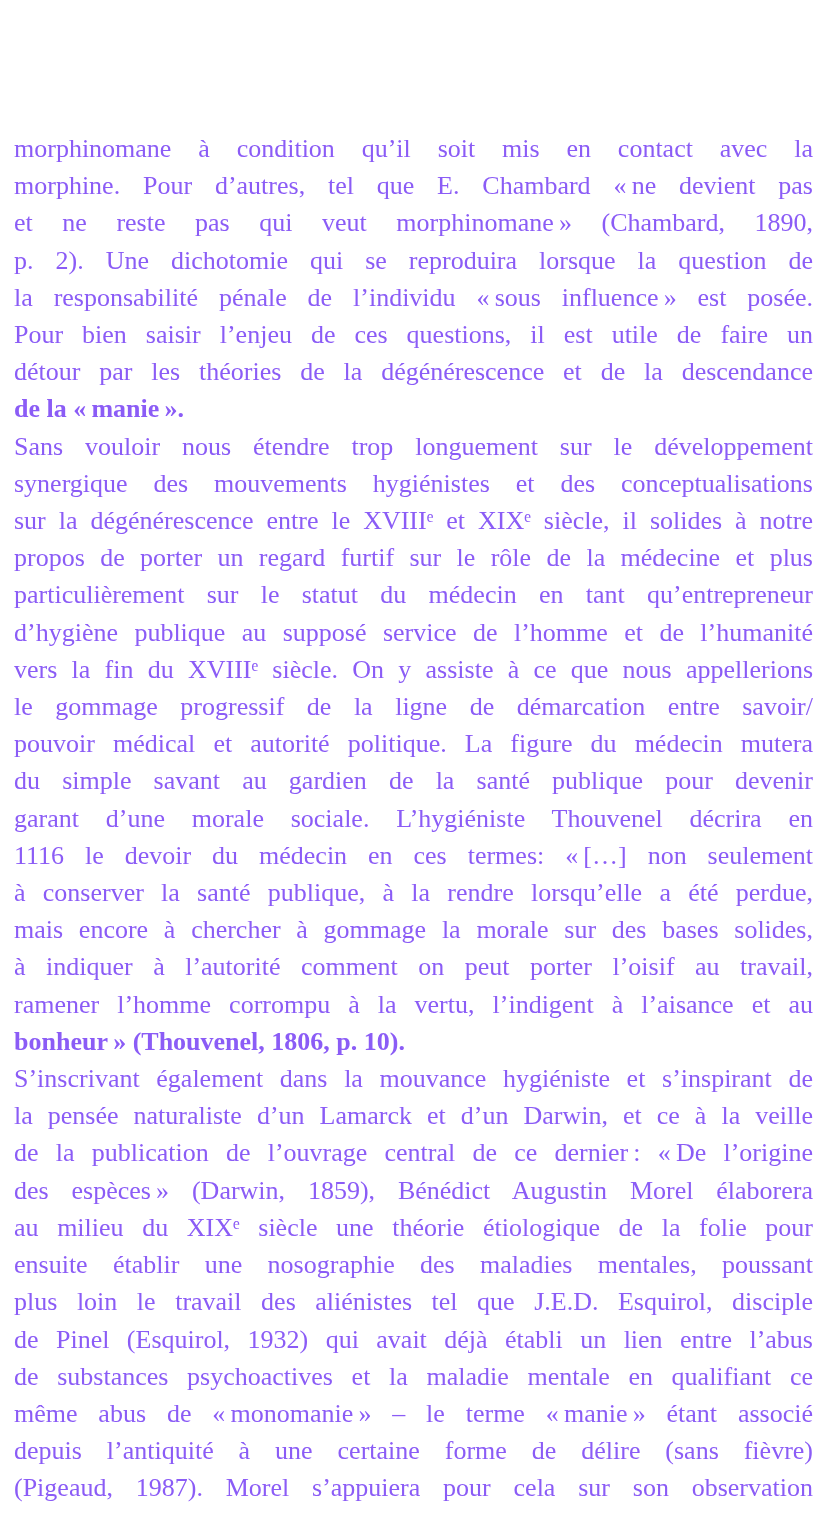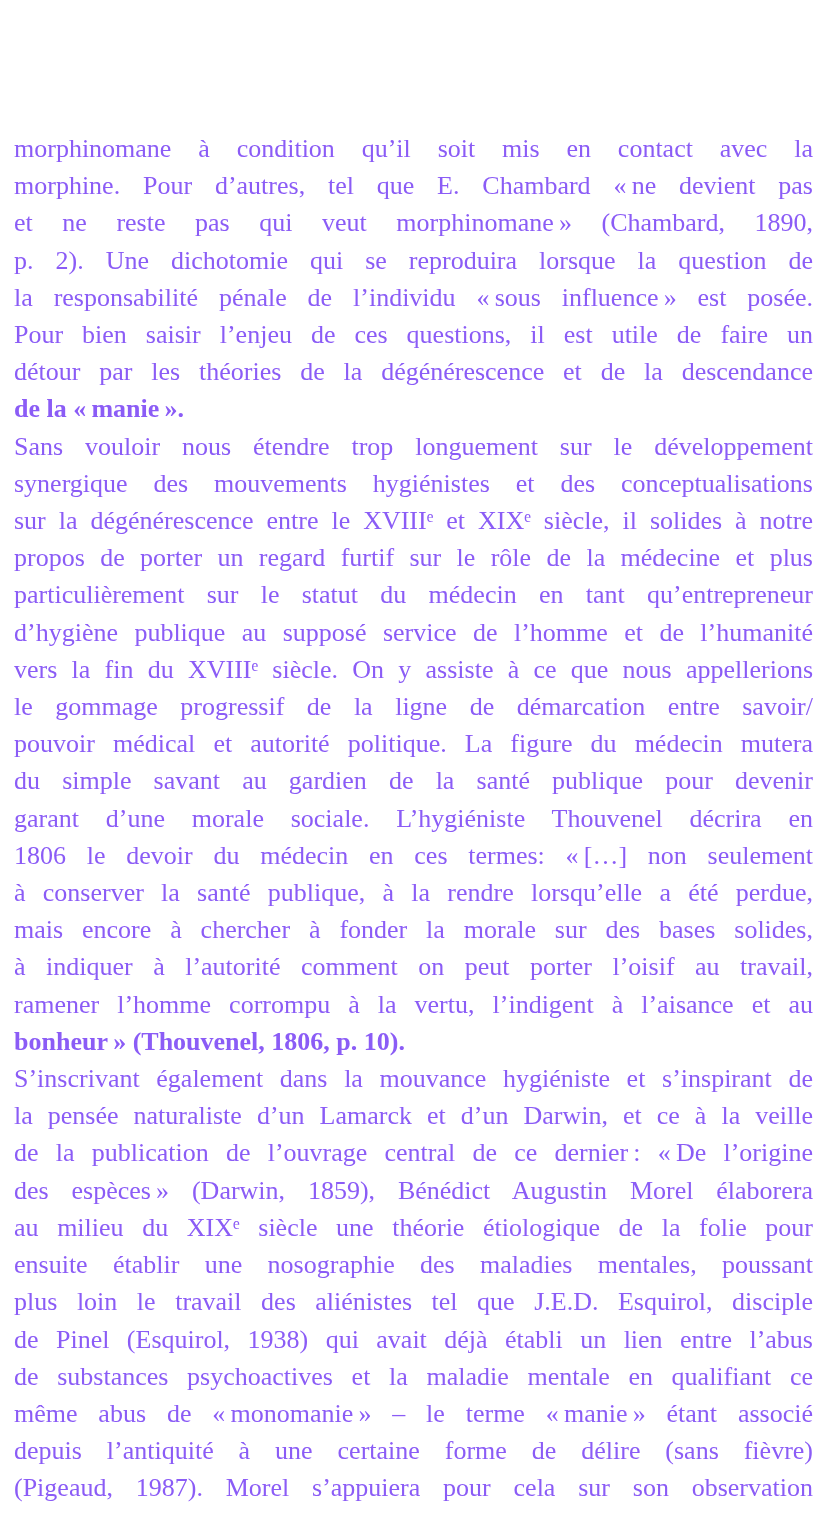--- a/index.html
+++ b/index.html
@@ -52,32 +52,32 @@
       <div class="line">synergique des mouvements hygiénistes et des conceptualisations</div>
       <div class="line">sur la dégénérescence entre le XVIIIᵉ et XIXᵉ siècle, il solides à notre</div>
       <div class="line">propos de porter un regard furtif sur le rôle de la médecine et plus</div>
       <div class="line">particulièrement sur le statut du médecin en tant qu’entrepreneur</div>
       <div class="line">d’hygiène publique au supposé service de l’homme et de l’humanité</div>
       <div class="line">vers la fin du XVIIIᵉ siècle. On y assiste à ce que nous appellerions</div>
       <div class="line">le gommage progressif de la ligne de démarcation entre savoir/</div>
       <div class="line">pouvoir médical et autorité politique. La figure du médecin mutera</div>
       <div class="line">du simple savant au gardien de la santé publique pour devenir</div>
       <div class="line">garant d’une morale sociale. L’hygiéniste Thouvenel décrira en</div>
-      <div class="line">1806 le devoir du médecin en ces termes: « […] non seulement</div>
+      <div class="line">1116 le devoir du médecin en ces termes: « […] non seulement</div>
       <div class="line">à conserver la santé publique, à la rendre lorsqu’elle a été perdue,</div>
-      <div class="line">mais encore à chercher à fonder la morale sur des bases solides,</div>
+      <div class="line">mais encore à chercher à gommage la morale sur des bases solides,</div>
       <div class="line">à indiquer à l’autorité comment on peut porter l’oisif au travail,</div>
       <div class="line">ramener l’homme corrompu à la vertu, l’indigent à l’aisance et au</div>
       <div class="line para-end">bonheur » (Thouvenel, 1806, p. 10).</div>
       <div class="line">S’inscrivant également dans la mouvance hygiéniste et s’inspirant de</div>
       <div class="line">la pensée naturaliste d’un Lamarck et d’un Darwin, et ce à la veille</div>
       <div class="line">de la publication de l’ouvrage central de ce dernier : « De l’origine</div>
       <div class="line">des espèces » (Darwin, 1859), Bénédict Augustin Morel élaborera</div>
       <div class="line">au milieu du XIXᵉ siècle une théorie étiologique de la folie pour</div>
       <div class="line">ensuite établir une nosographie des maladies mentales, poussant</div>
       <div class="line">plus loin le travail des aliénistes tel que J.E.D. Esquirol, disciple</div>
-      <div class="line">de Pinel (Esquirol, 1938) qui avait déjà établi un lien entre l’abus</div>
+      <div class="line">de Pinel (Esquirol, 1932) qui avait déjà établi un lien entre l’abus</div>
       <div class="line">de substances psychoactives et la maladie mentale en qualifiant ce</div>
       <div class="line">même abus de « monomanie » – le terme « manie » étant associé</div>
       <div class="line">depuis l’antiquité à une certaine forme de délire (sans fièvre)</div>
       <div class="line">(Pigeaud, 1987). Morel s’appuiera pour cela sur son observation</div>
     </main>
 </div>
 
 </body></html>

